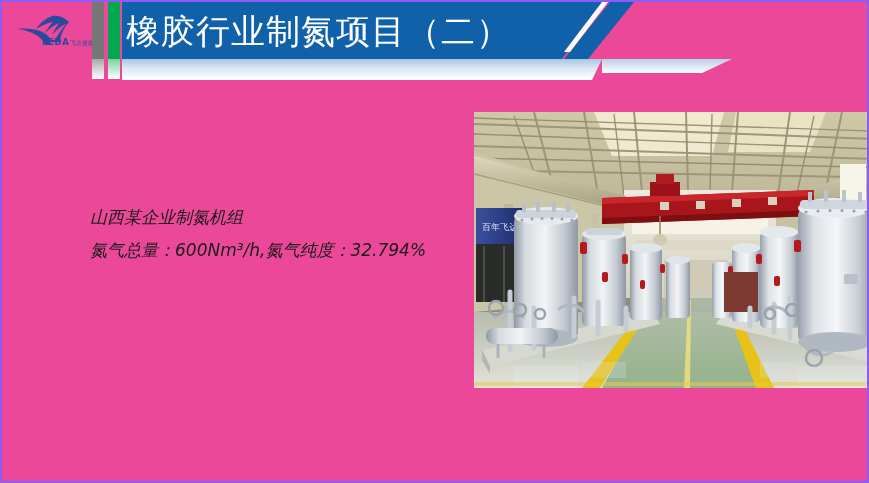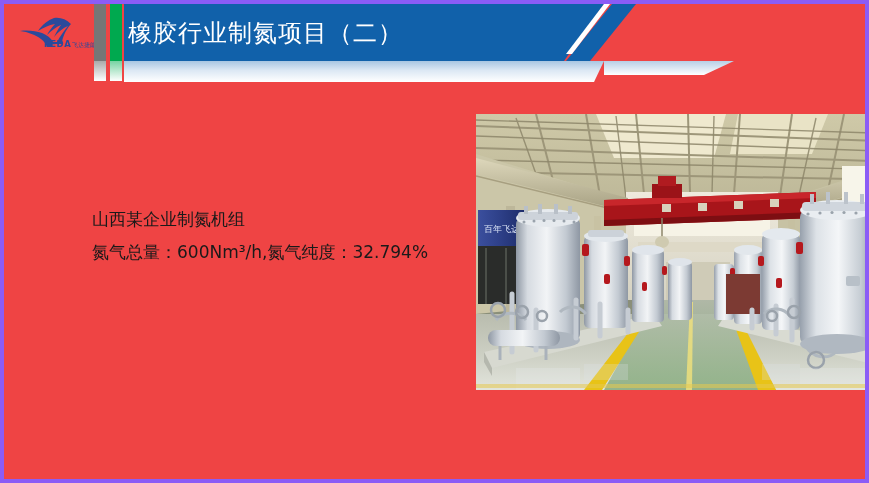--- a/index.html
+++ b/index.html
@@ -7,23 +7,23 @@
     padding: 0;
     background: #ffffff;
   }
   body {
     font-family: "Liberation Sans", "DejaVu Sans", sans-serif;
   }
   .slide {
     position: relative;
     width: 869px;
     height: 483px;
-    background: #ef4444;
+    background: #ec4899;
     overflow: hidden;
-    border: 4px solid #8b5cf6;
+    border: 2px solid #8b5cf6;
     box-sizing: border-box;
   }
 
   
   .header {
     position: absolute;
     left: 0;
     top: 0;
     width: 869px;
     height: 80px;
@@ -82,21 +82,21 @@
     width: 480px;
     height: 57px;
     background: #1161aa;
     clip-path: polygon(0 0, 480px 0, 440px 57px, 0 57px);
   }
   .banner-title {
     position: absolute;
     left: 124px;
     top: 9px;
     color: #ffffff;
-    font-size: 24px;
+    font-size: 34px;
     line-height: 40px;
     letter-spacing: 1px;
     white-space: nowrap;
     font-family: "DejaVu Sans", "Liberation Sans", sans-serif;
   }
 
   
   .banner-stripe {
     position: absolute;
     left: 560px;
@@ -131,20 +131,21 @@
     left: 88px;
     top: 199px;
     width: 350px;
   }
   .caption-line {
     color: #1a1a1a;
     font-size: 17px;
     line-height: 33px;
     white-space: nowrap;
     font-family: "DejaVu Sans", "Liberation Sans", sans-serif;
+    font-style: italic;
   }
 
   
   .photo {
     position: absolute;
     left: 433px;
     top: 110px;
     width: 428px;
     height: 276px;
     overflow: hidden;

